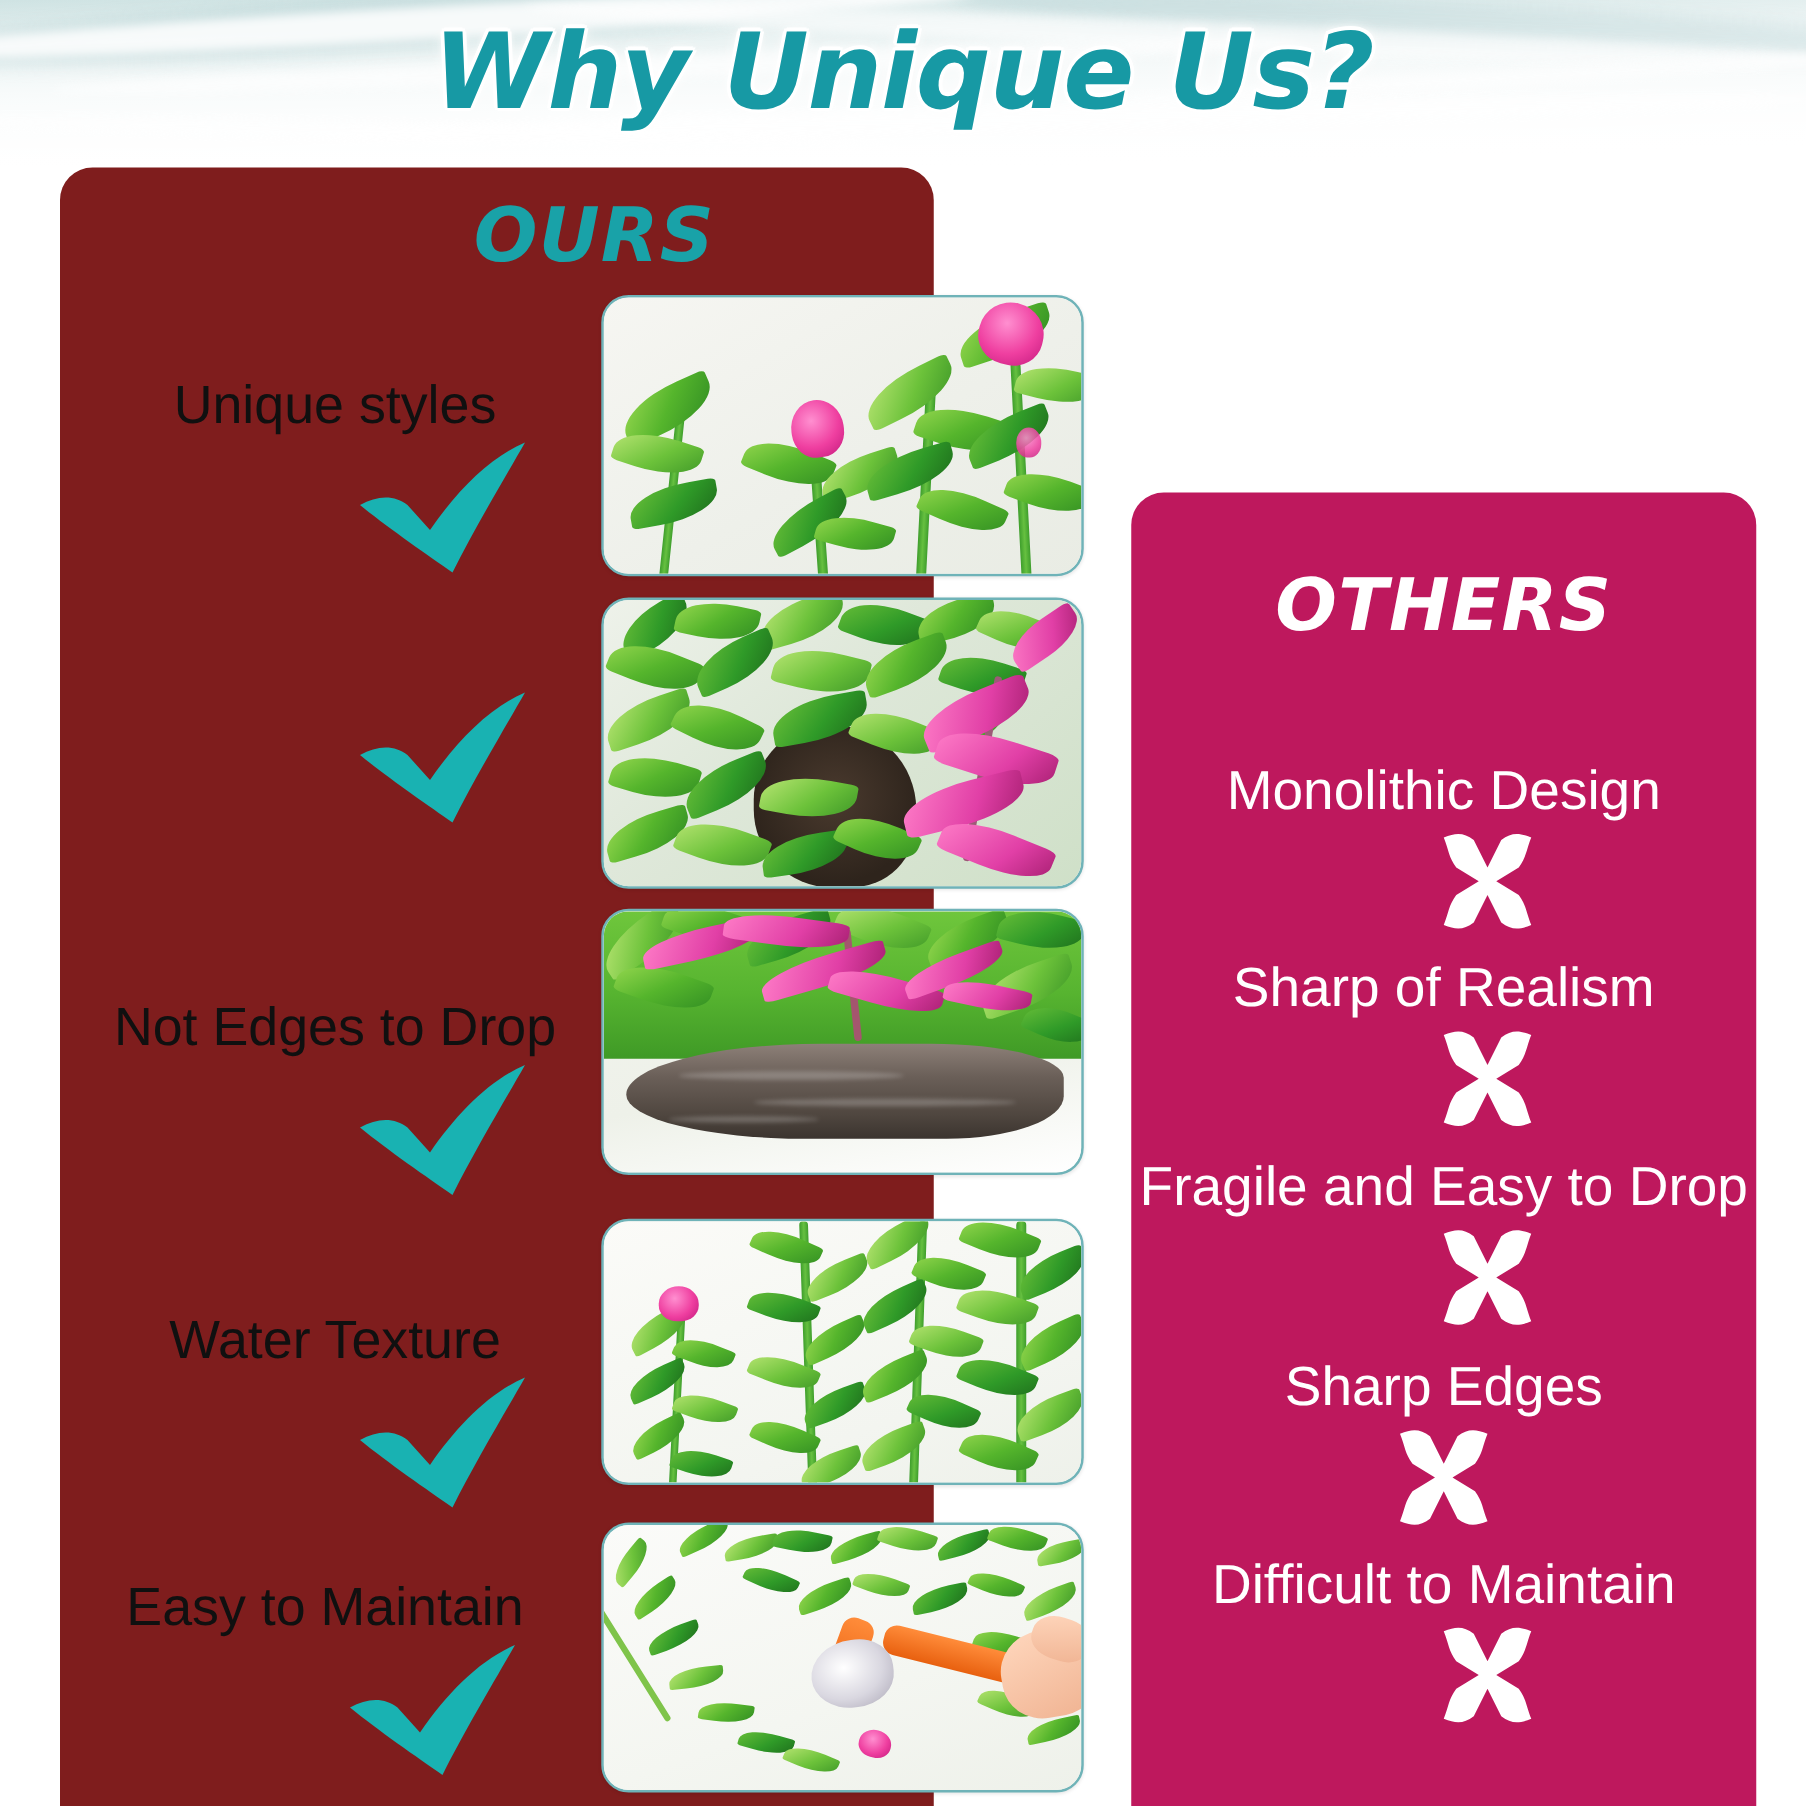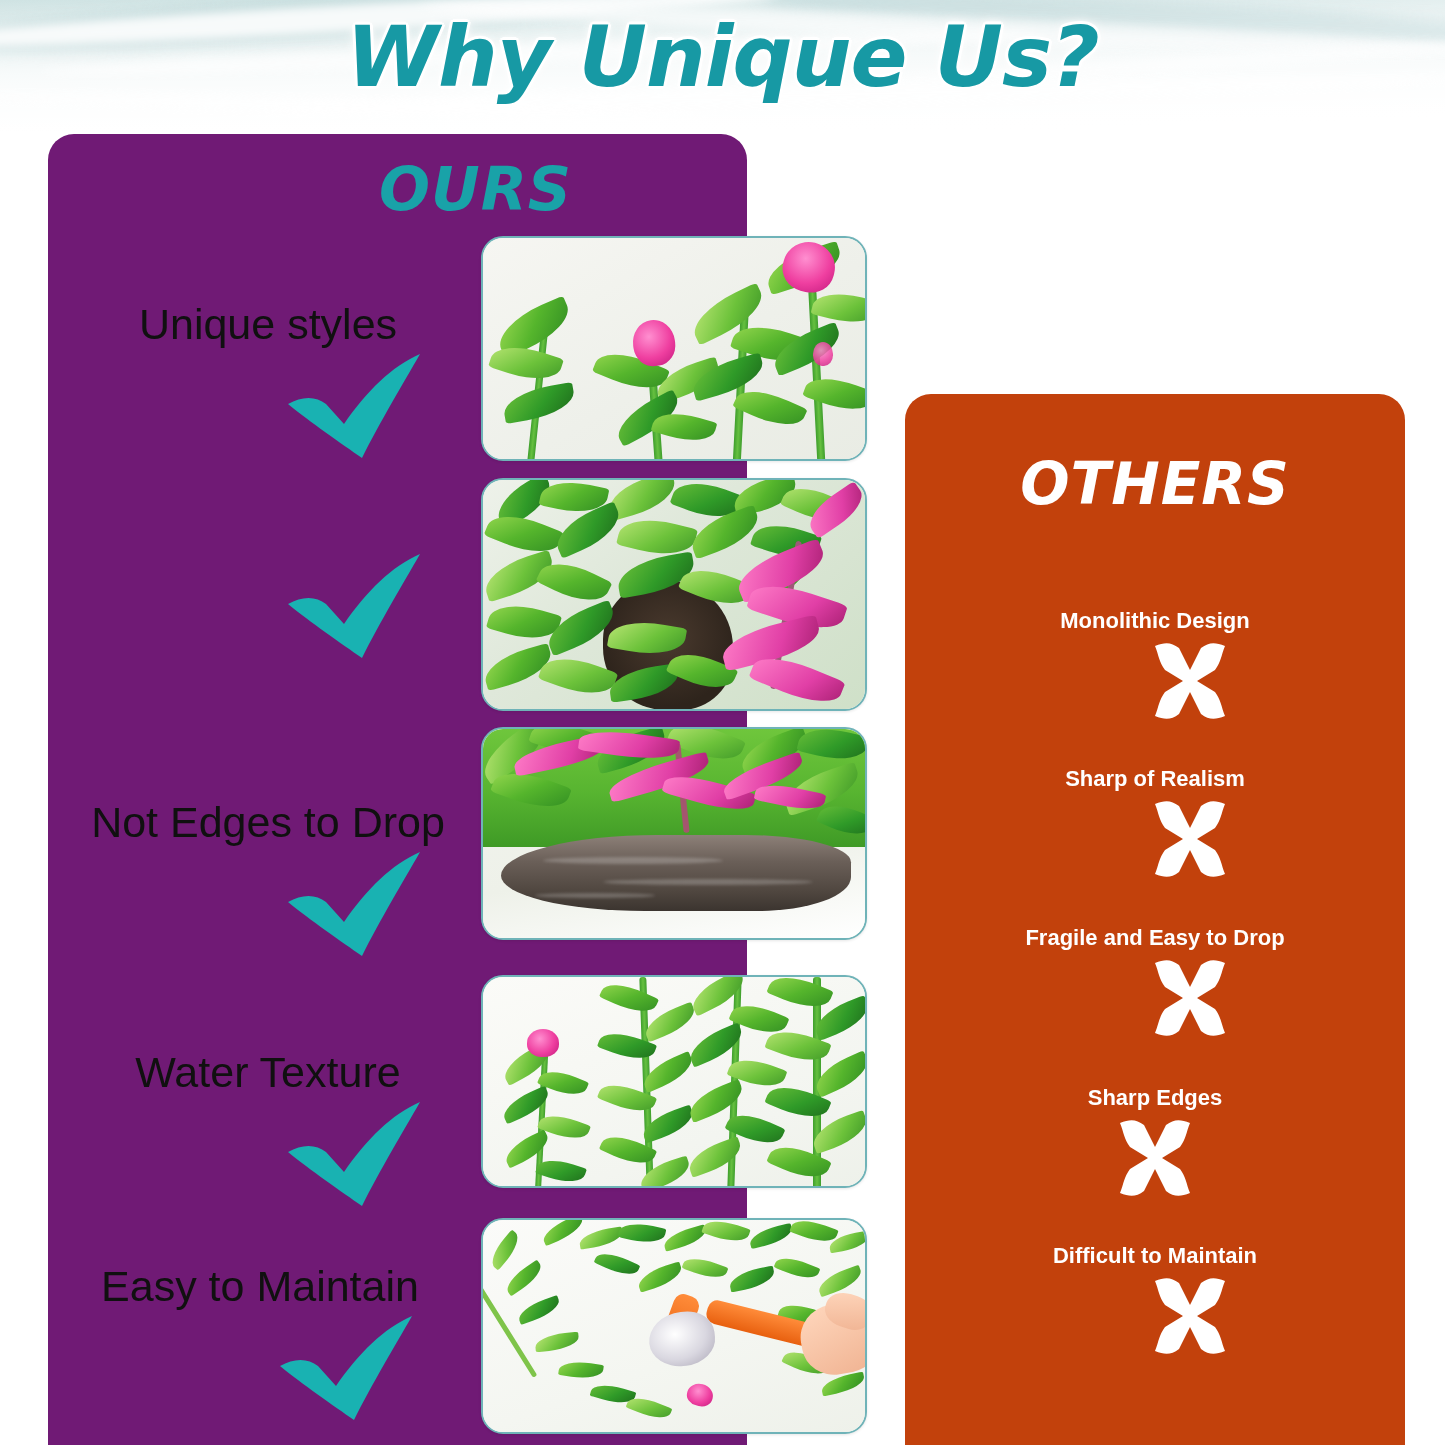--- a/index.html
+++ b/index.html
@@ -71,21 +71,21 @@
       2px 2px 0 #ffffff, -2px 2px 0 #ffffff, 2px -2px 0 #ffffff, -2px -2px 0 #ffffff,
       0 0 14px rgba(255,255,255,0.9);
     white-space: nowrap;
   }
 
   
   .ours-panel {
     position: absolute;
     left: 48px; top: 134px;
     width: 699px; height: 1311px;
-    background: #701a75;
+    background: #7f1d1d;
     border-radius: 26px 26px 0 0;
   }
   .ours-title {
     position: absolute;
     left: 0; top: 20px;
     width: 855px;
     text-align: center;
     font-family: "DejaVu Sans", sans-serif;
     font-size: 60px;
     font-weight: bold;
@@ -93,21 +93,21 @@
     letter-spacing: 1px;
     color: #19a2a8;
     white-space: nowrap;
   }
 
   
   .others-panel {
     position: absolute;
     left: 905px; top: 394px;
     width: 500px; height: 1051px;
-    background: #c2410c;
+    background: #be185d;
     border-radius: 26px 26px 0 0;
   }
   .others-title {
     position: absolute;
     left: 0; top: 56px;
     width: 500px;
     text-align: center;
     font-family: "DejaVu Sans", sans-serif;
     font-size: 58px;
     font-weight: bold;
@@ -198,22 +198,22 @@
   .hand {
     position: absolute;
     background: linear-gradient(160deg, #ffd7bd, #f0b392);
     border-radius: 46% 40% 38% 44%;
   }
 
   
   .others-row { position: absolute; left: 0; width: 500px; }
   .others-label {
     font-family: "Liberation Sans", sans-serif;
-    font-size: 22px;
-    font-weight: 700;
+    font-size: 44px;
+    font-weight: 400;
     color: #ffffff;
     text-align: center;
     white-space: nowrap;
   }
   .cross-wrap {
     margin-top: 6px;
     display: flex;
     justify-content: center;
     padding-left: 70px;
   }

